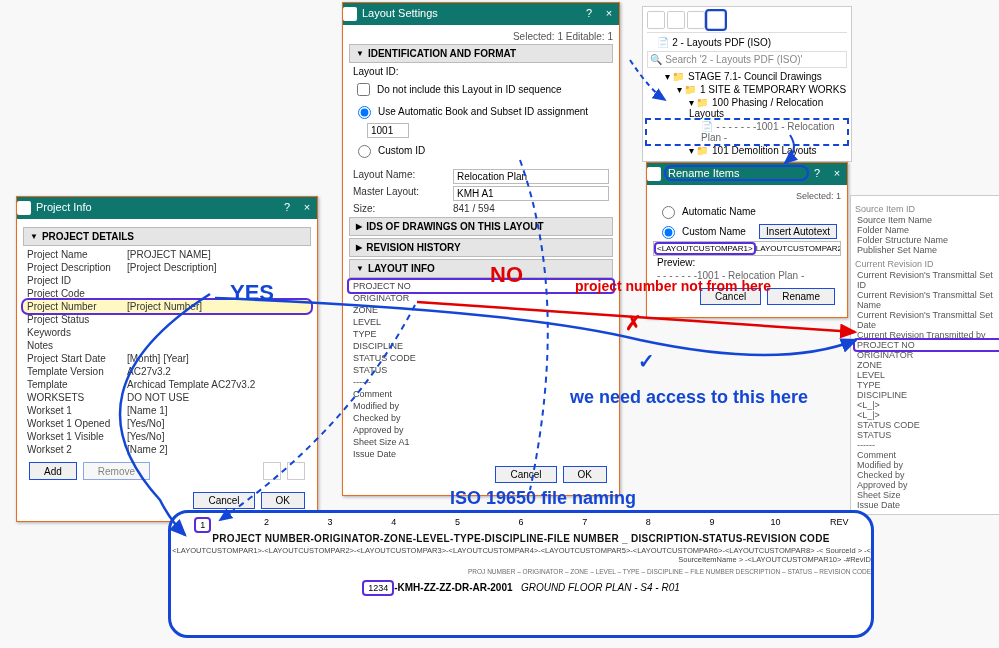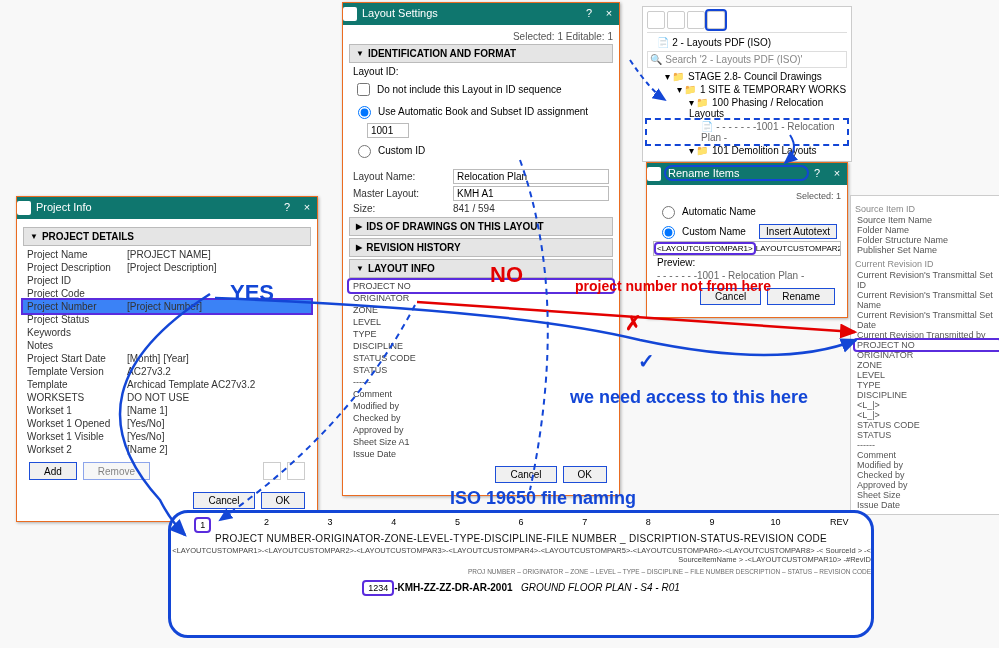--- a/index.html
+++ b/index.html
@@ -4,21 +4,21 @@
 <style>
 body{margin:0;font-family:"Segoe UI",Arial,sans-serif;font-size:10px;background:#f8f8f8;width:999px;height:648px;position:relative;overflow:hidden}
 .win{position:absolute;background:#fff;border:1px solid #ea6c21;box-shadow:1px 1px 3px rgba(0,0,0,.3)}
 .titlebar{background:#0f766e;color:#fff;padding:4px 0;display:flex;align-items:flex-start;font-size:11px}
 .titlebar .ticon{width:14px;height:14px;background:#fff;border-radius:2px;margin-right:5px}
 .titlebar .title{flex:1}
 .titlebar .wbtn{width:20px;text-align:center;cursor:pointer}
 .body{padding:6px}
 .section-hd{background:#e5e5e5;border:1px solid #bbb;padding:3px 6px;font-size:10px;font-weight:bold;margin:2px 0;display:flex;align-items:center}
 .section-hd .tri{margin-right:4px;font-size:8px}
-.row{display:flex;align-items:center;padding:1px 4px;font-size:10px}
+.row{display:flex;padding:1px 4px;font-size:10px}
 .row .lbl{flex:0 0 100px;color:#333}
 .row .val{flex:1;color:#333}
 .btnrow{display:flex;justify-content:flex-end;gap:6px;padding:6px}
 .btn{border:1px solid #1d4ed8;background:#f0f0f0;padding:2px 14px;font-size:10px;cursor:pointer}
 input[type=text]{border:1px solid #bbb;padding:1px 3px;font-size:10px;width:170px}
 input.short{width:34px}
 .radio-row{display:flex;align-items:center;gap:4px;padding:2px 4px;font-size:10px}
 .lilist{list-style:none;margin:0;padding:0}
 .lilist li{padding:1px 4px;font-size:9px;color:#444}
 .lilist li.hi{outline:2px solid #5a2cdd;border-radius:2px}
@@ -34,25 +34,25 @@
 .tree .node.hl{outline:2px dashed #1346d6}
 .autotext{position:absolute;left:850px;top:195px;width:145px;background:#fff;border:1px solid #ccc;padding:4px;font-size:9px;color:#777}
 .autotext .grp{color:#888;font-size:9px;margin-top:4px;margin-bottom:1px}
 .autotext .it{padding:0 2px;color:#555}
 .autotext .it.hi{outline:2px solid #5a2cdd;border-radius:2px}
 .ann{position:absolute;font-weight:bold;color:#1346d6;font-family:Arial;pointer-events:none}
 .ann.red{color:#e30000}
 .iso-box{position:absolute;left:168px;top:510px;width:700px;height:122px;border:3px solid #1346d6;border-radius:20px;background:#fff}
 .iso-head{display:flex;justify-content:space-around;padding:4px 0 0 0;font-size:9px}
 .iso-head .col{text-align:center;flex:1}
-.iso-txt{text-align:center;font-size:10px;font-weight:normal;letter-spacing:.3px;color:#111}
+.iso-txt{text-align:center;font-size:10px;font-weight:bold;letter-spacing:.3px;color:#111}
 .iso-expr{text-align:right;font-size:7.5px;color:#444;padding:2px 0}
 .iso-sample{text-align:center;padding:3px 0}
 .pill{display:inline-block;border:2px solid #5a2cdd;border-radius:4px;padding:1px 4px;font-size:9px}
-.hl-row{outline:2px solid #5a2cdd;border-radius:0;background:#3b82f6}
+.hl-row{outline:2px solid #5a2cdd;border-radius:5px;background:#fef9c3}
 svg.overlay{position:absolute;left:0;top:0;pointer-events:none}
 </style>
 </head>
 <body>
 
 <div class="win" style="left:16px;top:196px;width:300px">
   <div class="titlebar">
     <span class="ticon"></span>
     <span class="title">Project Info</span>
     <span class="wbtn">?</span>
@@ -224,21 +224,21 @@
 
 <div class="tree">
   <div class="toolbar">
     <span class="tb"></span>
     <span class="tb"></span>
     <span class="tb"></span>
     <span class="tb sel"></span>
   </div>
   <div class="node">📄 <span>2 - Layouts PDF (ISO)</span></div>
   <div style="border:1px solid #ddd;padding:2px;margin:2px 0;color:#888">🔍 <span>Search '2 - Layouts PDF (ISO)'</span></div>
-  <div class="node l1">▾ 📁 <span>STAGE 2.8- Council Drawings</span></div>
+  <div class="node l1">▾ 📁 <span>STAGE 7.1- Council Drawings</span></div>
   <div class="node l2">▾ 📁 <span>1 SITE &amp; TEMPORARY WORKS</span></div>
   <div class="node l3">▾ 📁 <span>100 Phasing / Relocation Layouts</span></div>
   <div class="node l4 hl">📄 <span>- - - - - - -1001 - Relocation Plan -</span></div>
   <div class="node l3">▾ 📁 <span>101 Demolition Layouts</span></div>
 </div>
 
 <div class="win" style="left:646px;top:162px;width:200px">
   <div class="titlebar">
     <span class="ticon"></span>
     <span class="title" style="outline:2px solid #1346d6;border-radius:6px;padding:0 2px">Rename Items</span>

